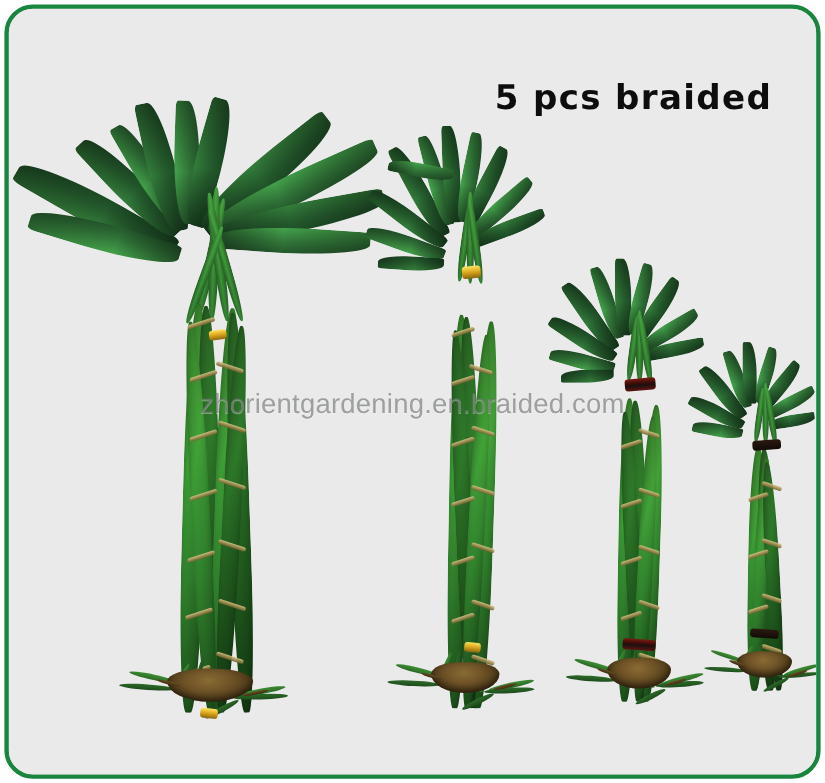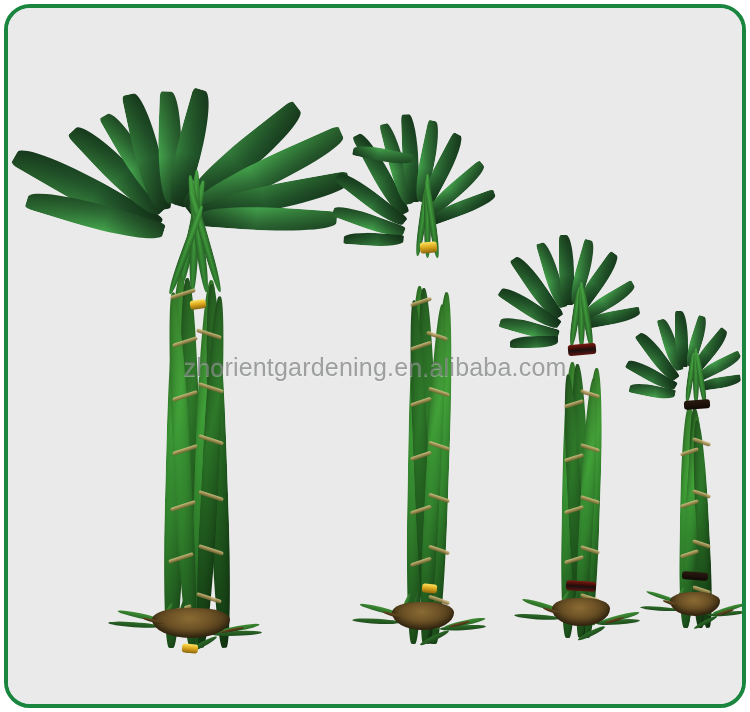--- a/index.html
+++ b/index.html
@@ -395,18 +395,19 @@
           <div class="rootgrass dk" style="left:52px;top:0px;width:20px;height:4px;transform:rotate(-84deg);"></div>
           <div class="rootgrass" style="left:90px;top:20px;width:34px;height:4px;transform:rotate(-16deg);"></div>
           <div class="rootgrass dk" style="left:86px;top:28px;width:38px;height:4px;transform:rotate(-5deg);"></div>
           <div class="rootgrass" style="left:60px;top:30px;width:26px;height:4px;transform:rotate(26deg);"></div>
           <div class="rootgrass dk" style="left:70px;top:32px;width:26px;height:4px;transform:rotate(-28deg);"></div>
           <div class="rootfiber" style="left:40px;top:22px;width:16px;height:3px;transform:rotate(18deg);"></div>
           <div class="rootfiber" style="left:94px;top:26px;width:18px;height:3px;transform:rotate(-18deg);"></div>
         </div>
       </div>
 
-
-      <div id="watermark">zhorientgardening.en.alibaba.com</div>
+      <div id="caption-text">5 pcs braided</div>
+
+      <div id="watermark">zhorientgardening.en.braided.com</div>
 
     </div>
   </div>
 </div>
 
 </body></html>

